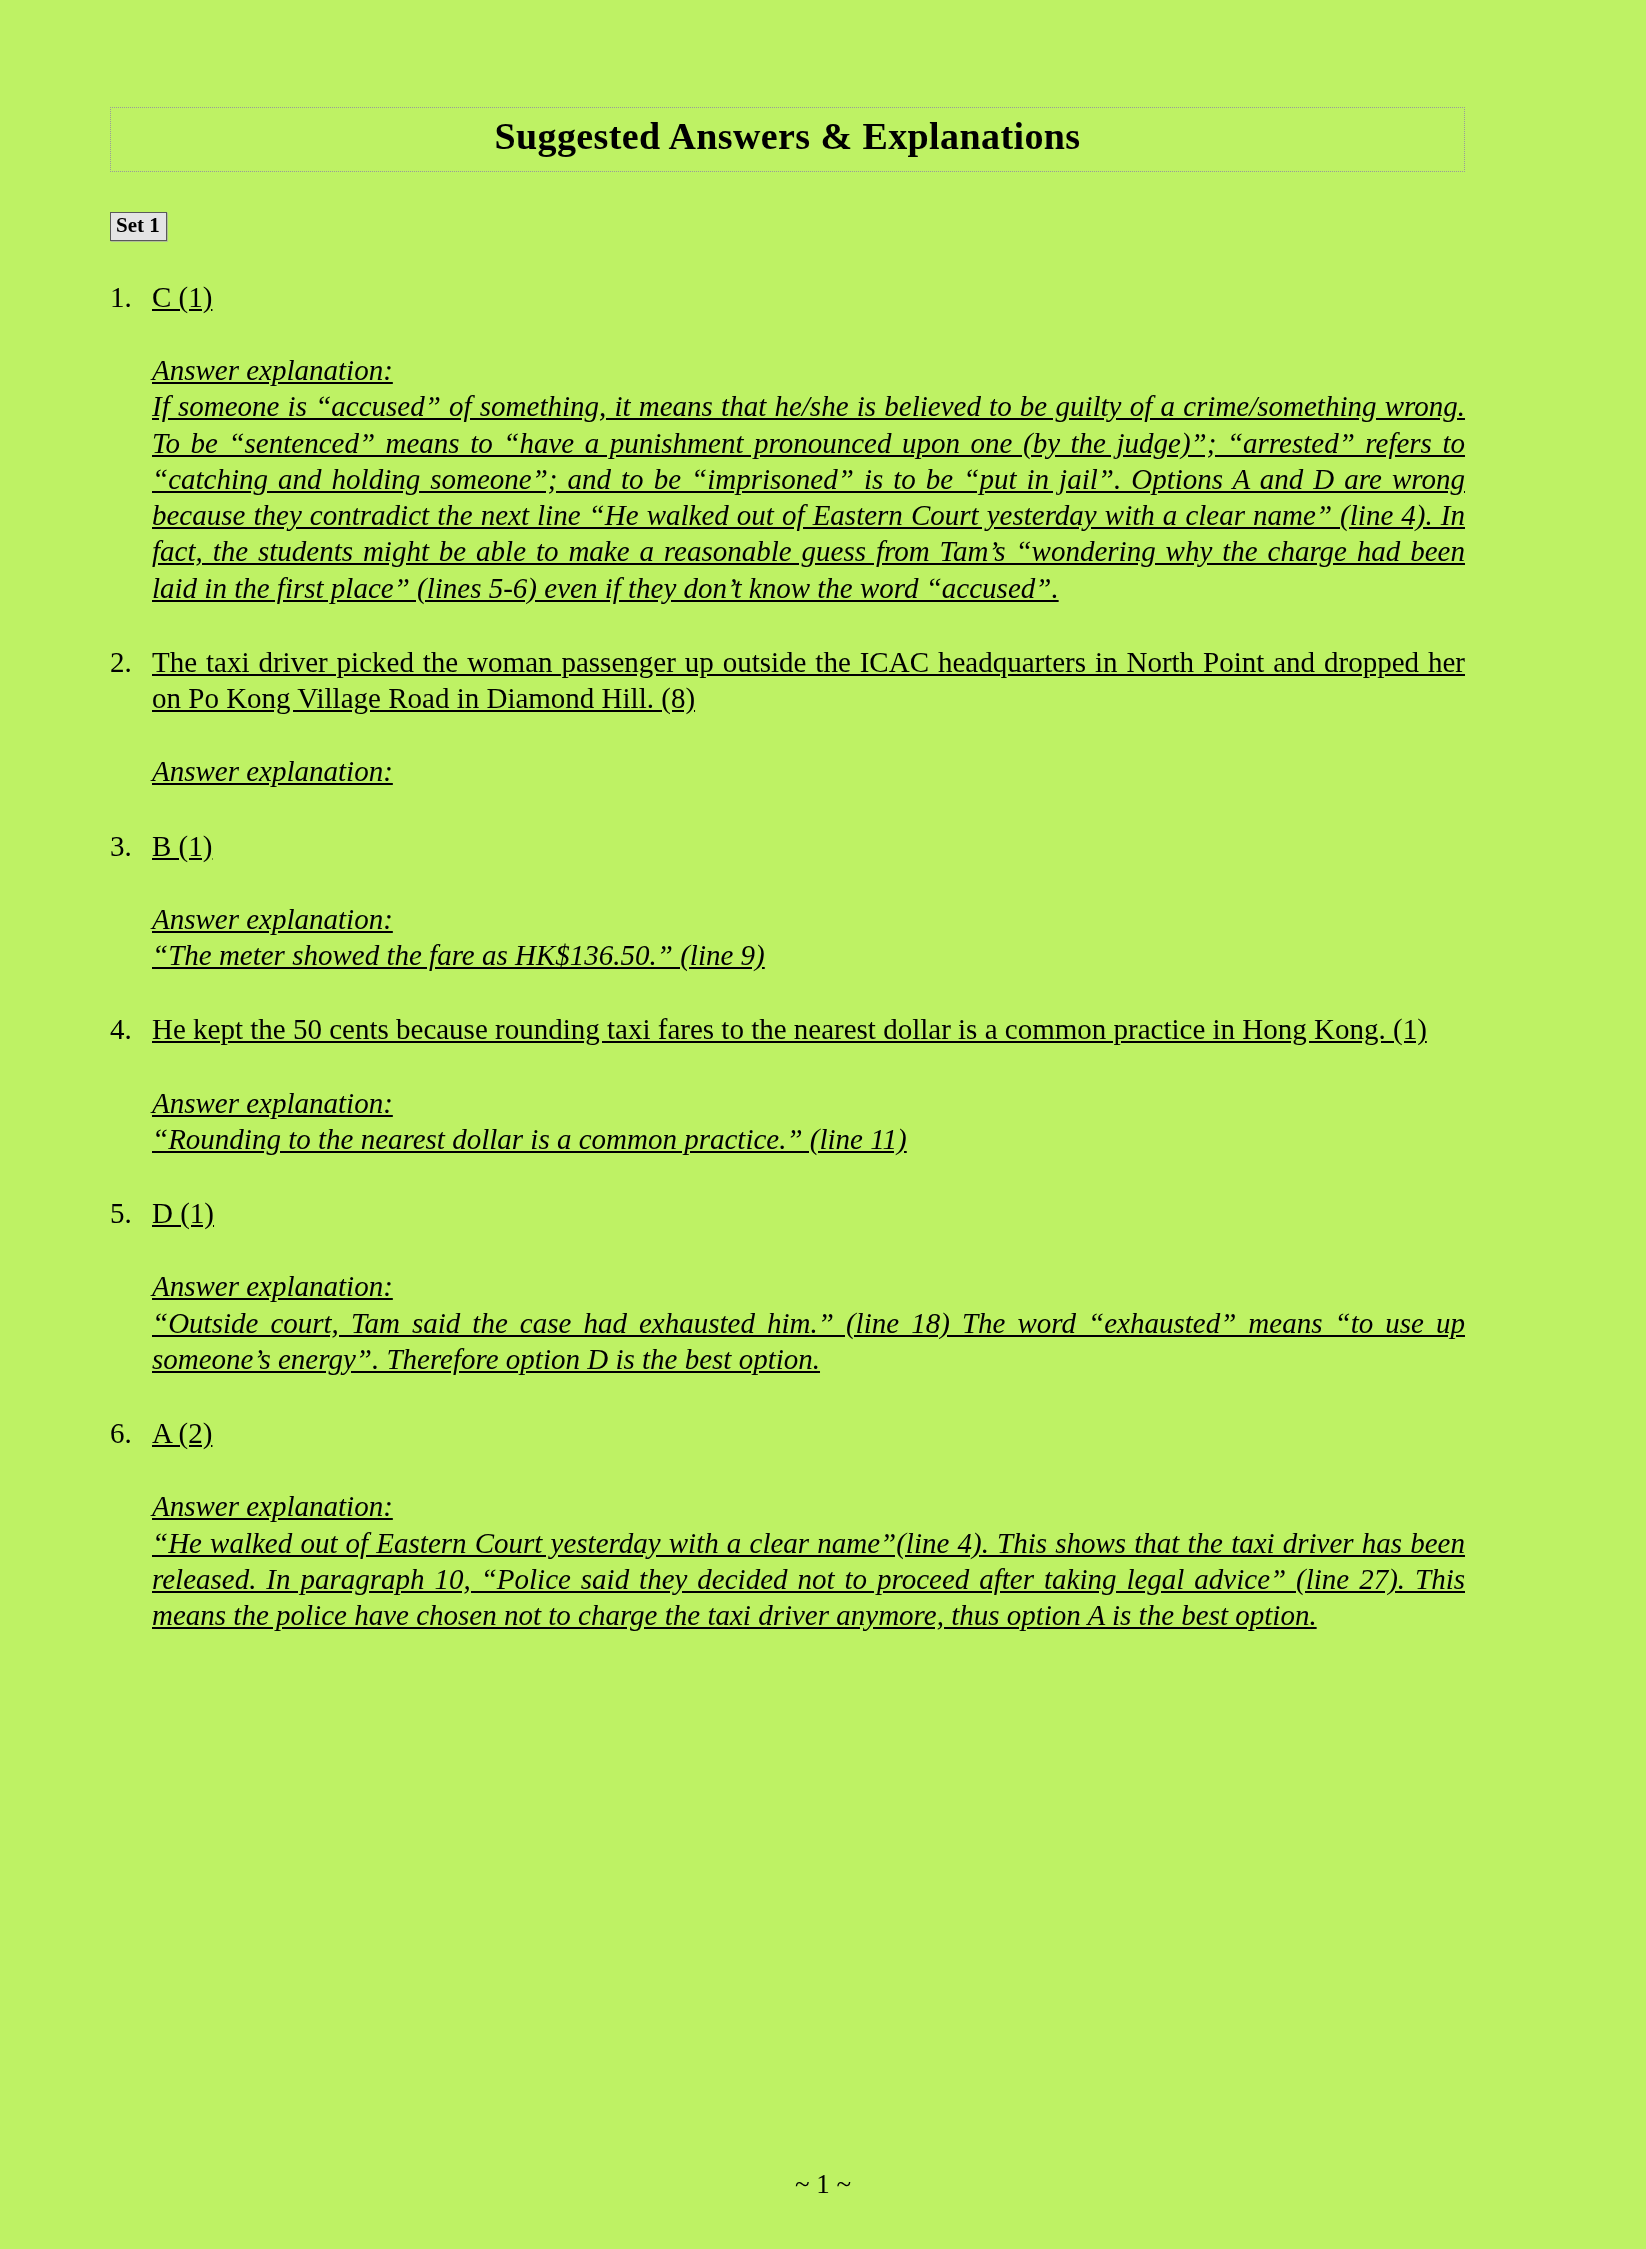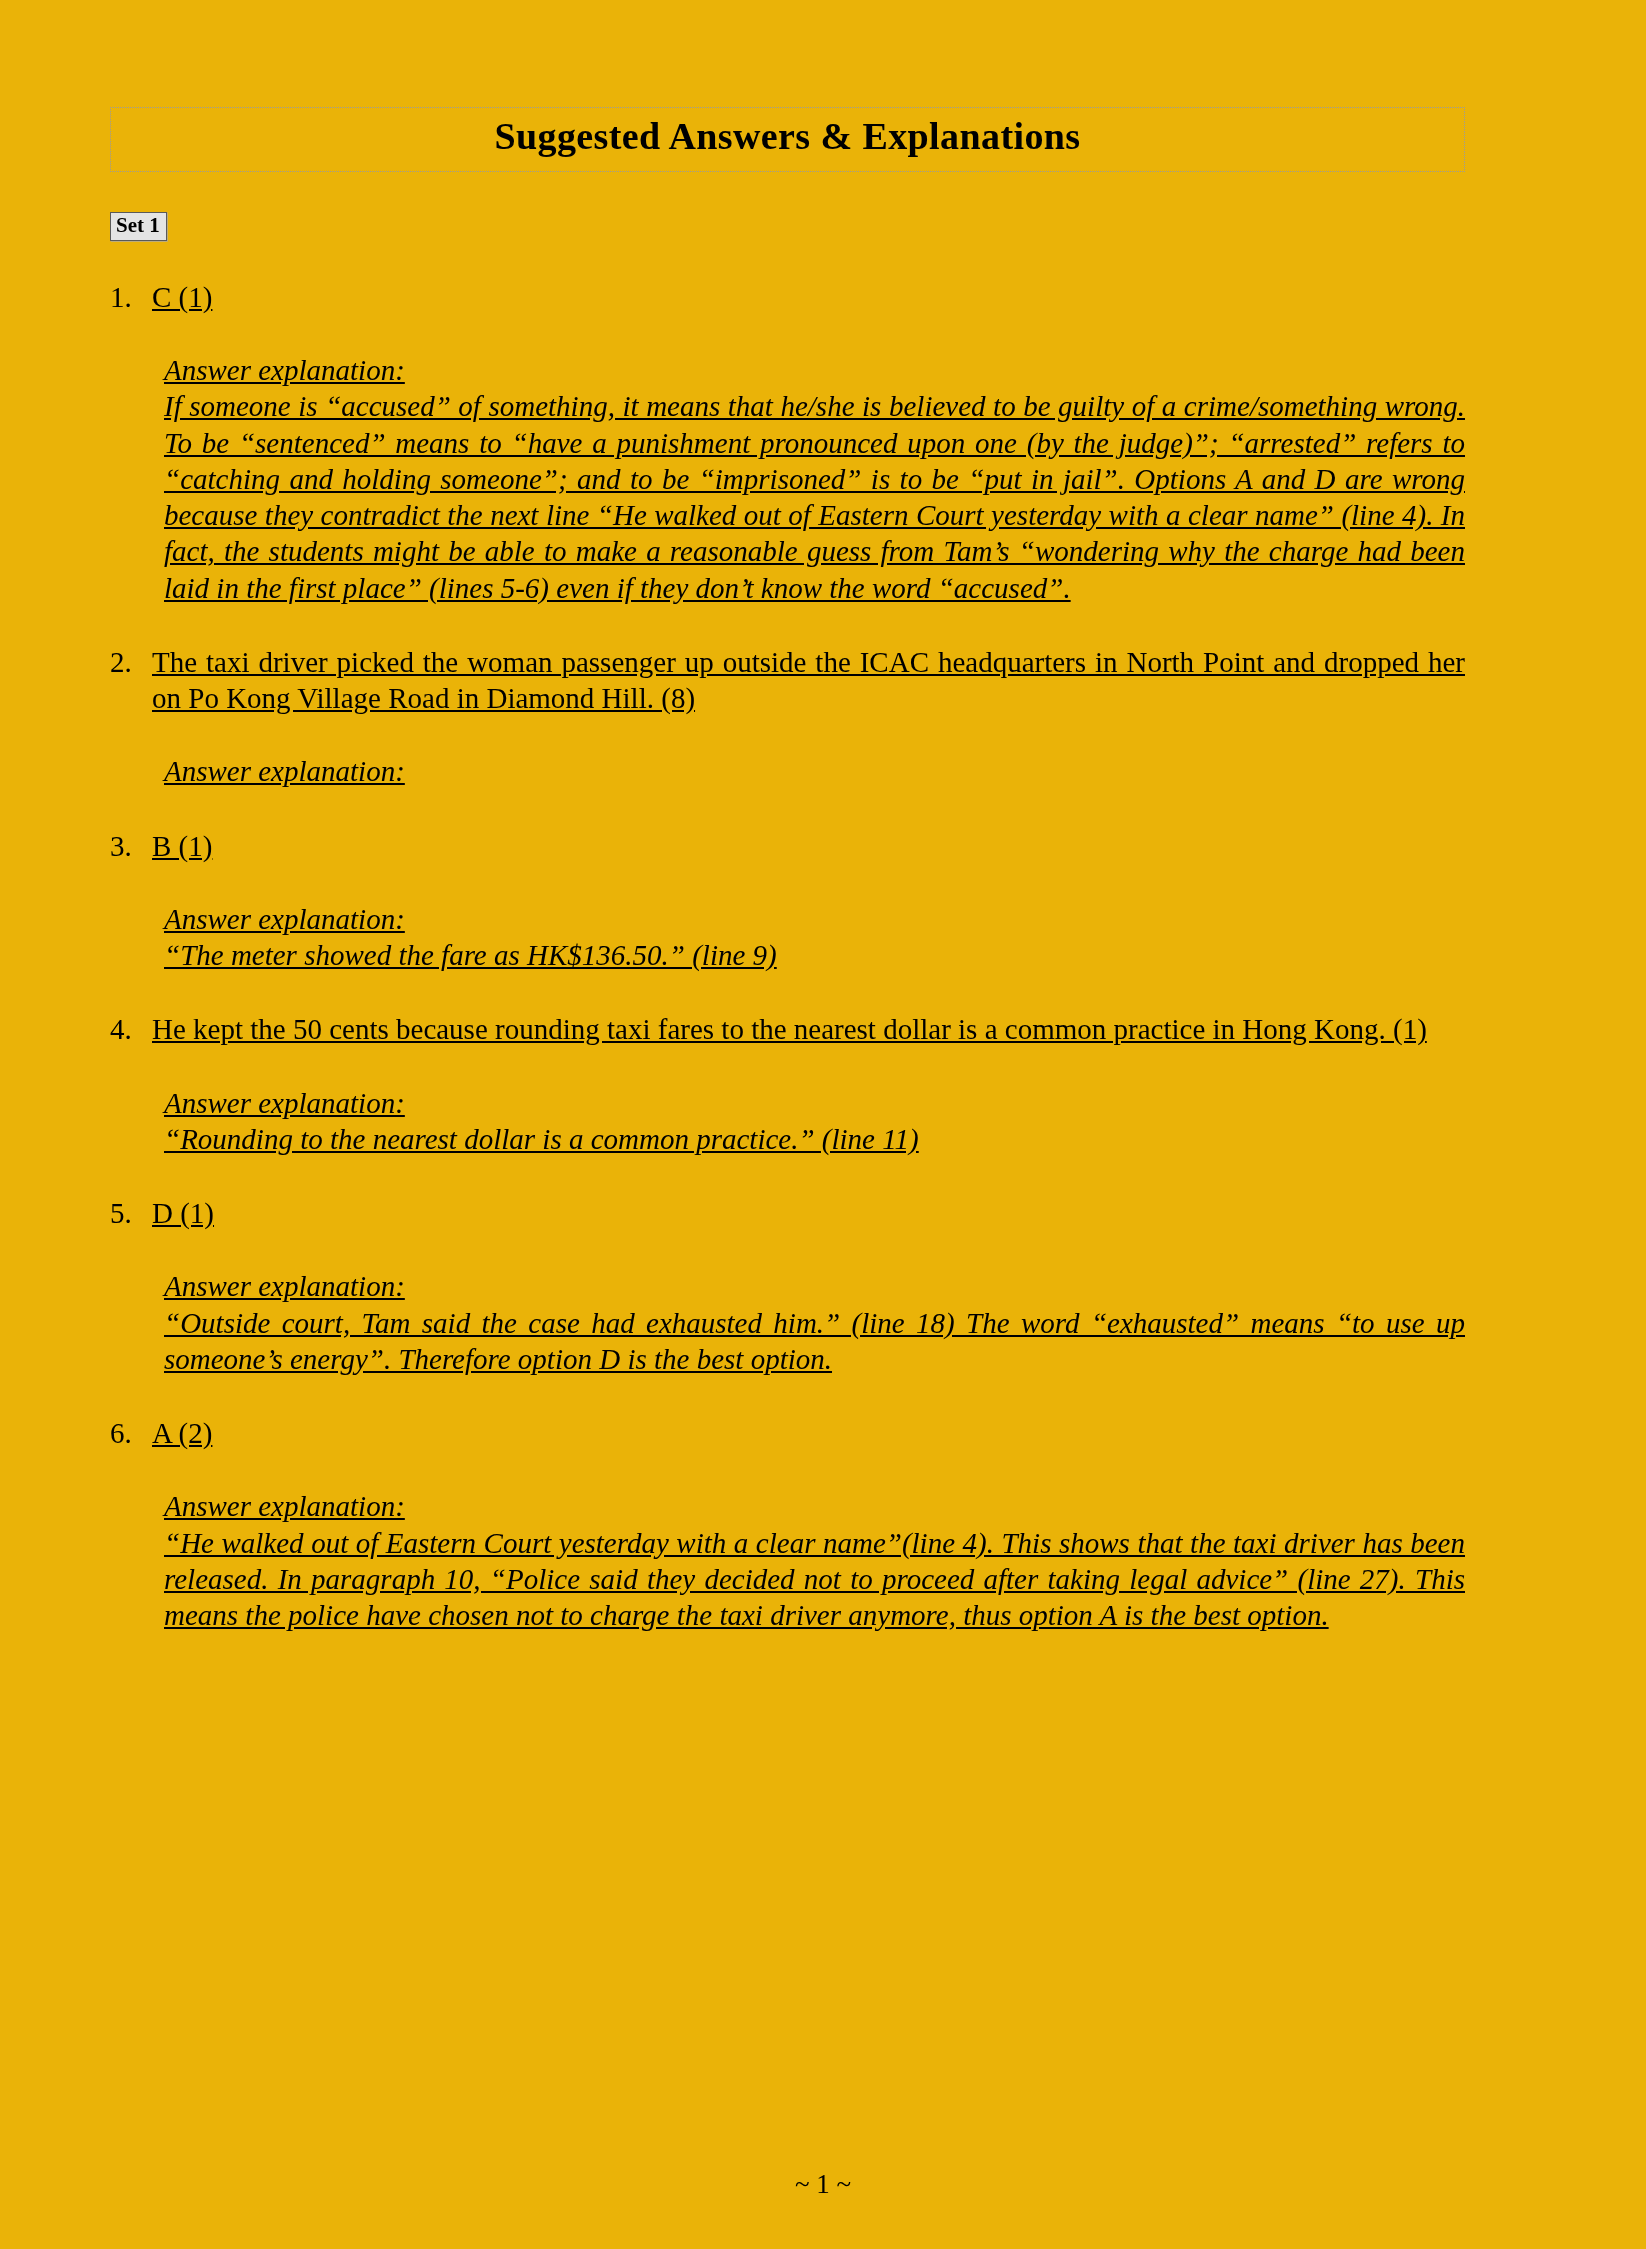--- a/index.html
+++ b/index.html
@@ -2,21 +2,21 @@
 <html style="font-size:11.7px"><head>
 <meta charset="utf-8">
 <style>
   * { box-sizing: border-box; }
   html, body { margin: 0; padding: 0; background: #e9e9e9; }
   .page {
     position: relative;
     width: 1646px;
     height: 2250px;
     margin: 0 auto;
-    background: #eab308;
+    background: #bef264;
     font-family: "Liberation Serif", "DejaVu Serif", serif;
     color: #000000;
     overflow: hidden;
   }
   .content {
     position: absolute;
     left: 110px;
     right: 181px;
     top: 107px;
   }
@@ -57,21 +57,20 @@
     flex: 1;
     min-width: 0;
     text-decoration: underline;
   }
   .answer {
     text-align: justify;
   }
   .explanation {
     margin-top: 37px;
     font-style: italic;
-    margin-left: 12px;
   }
   .expl-text {
     text-align: justify;
   }
   .footer {
     position: absolute;
     left: 0;
     bottom: 50px;
     width: 100%;
     text-align: center;

